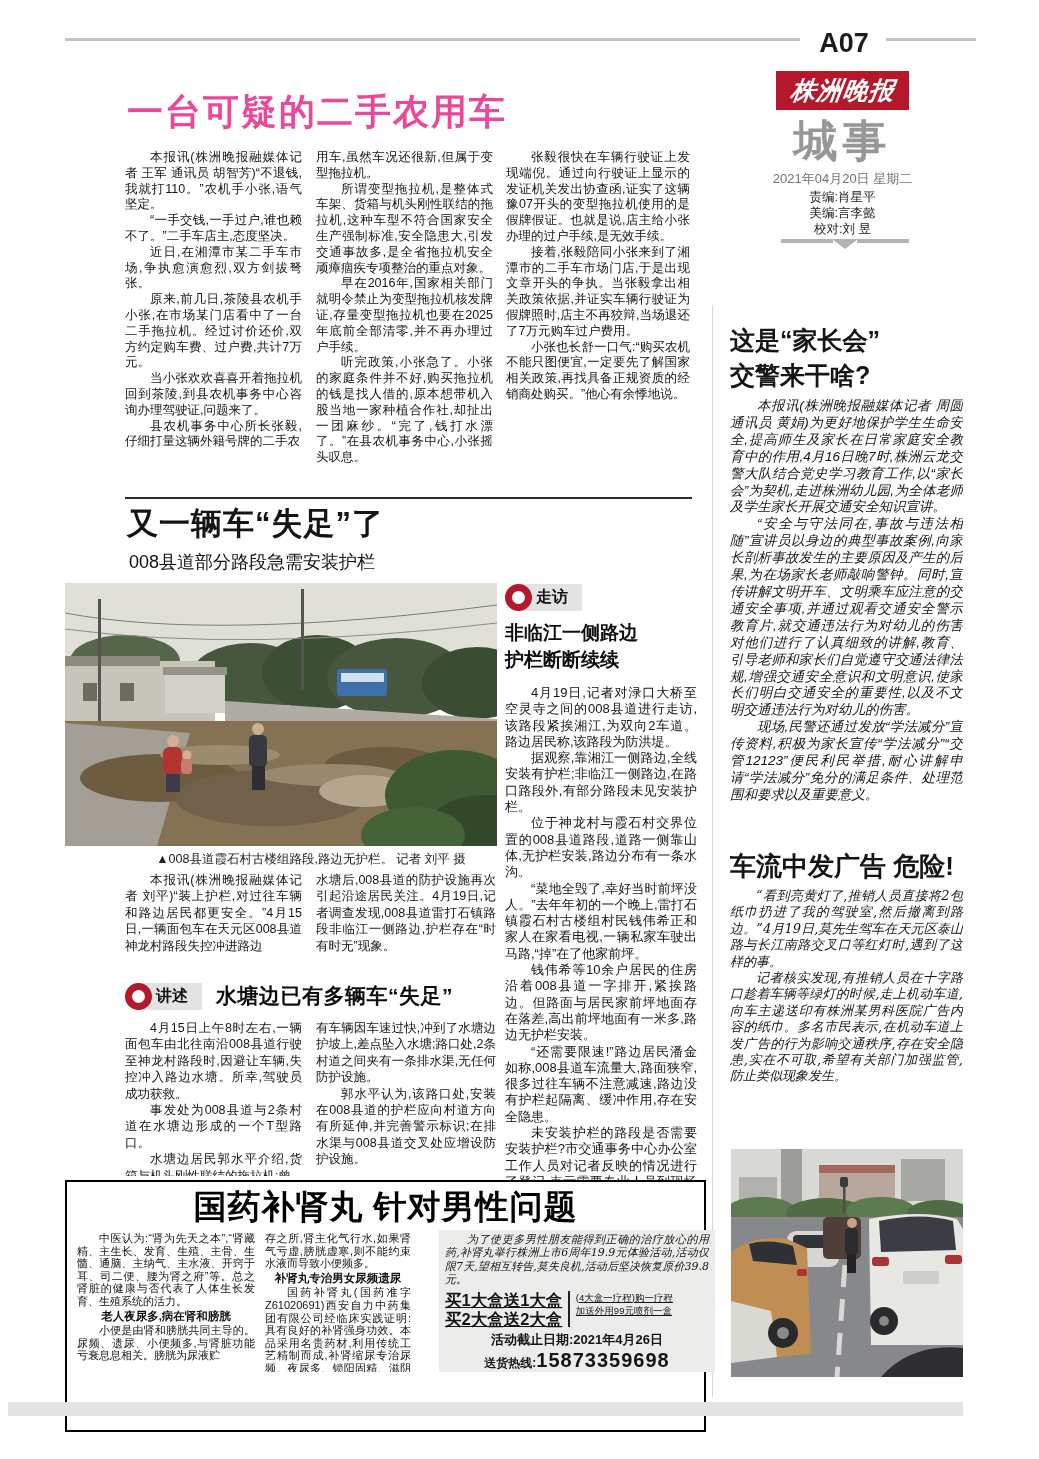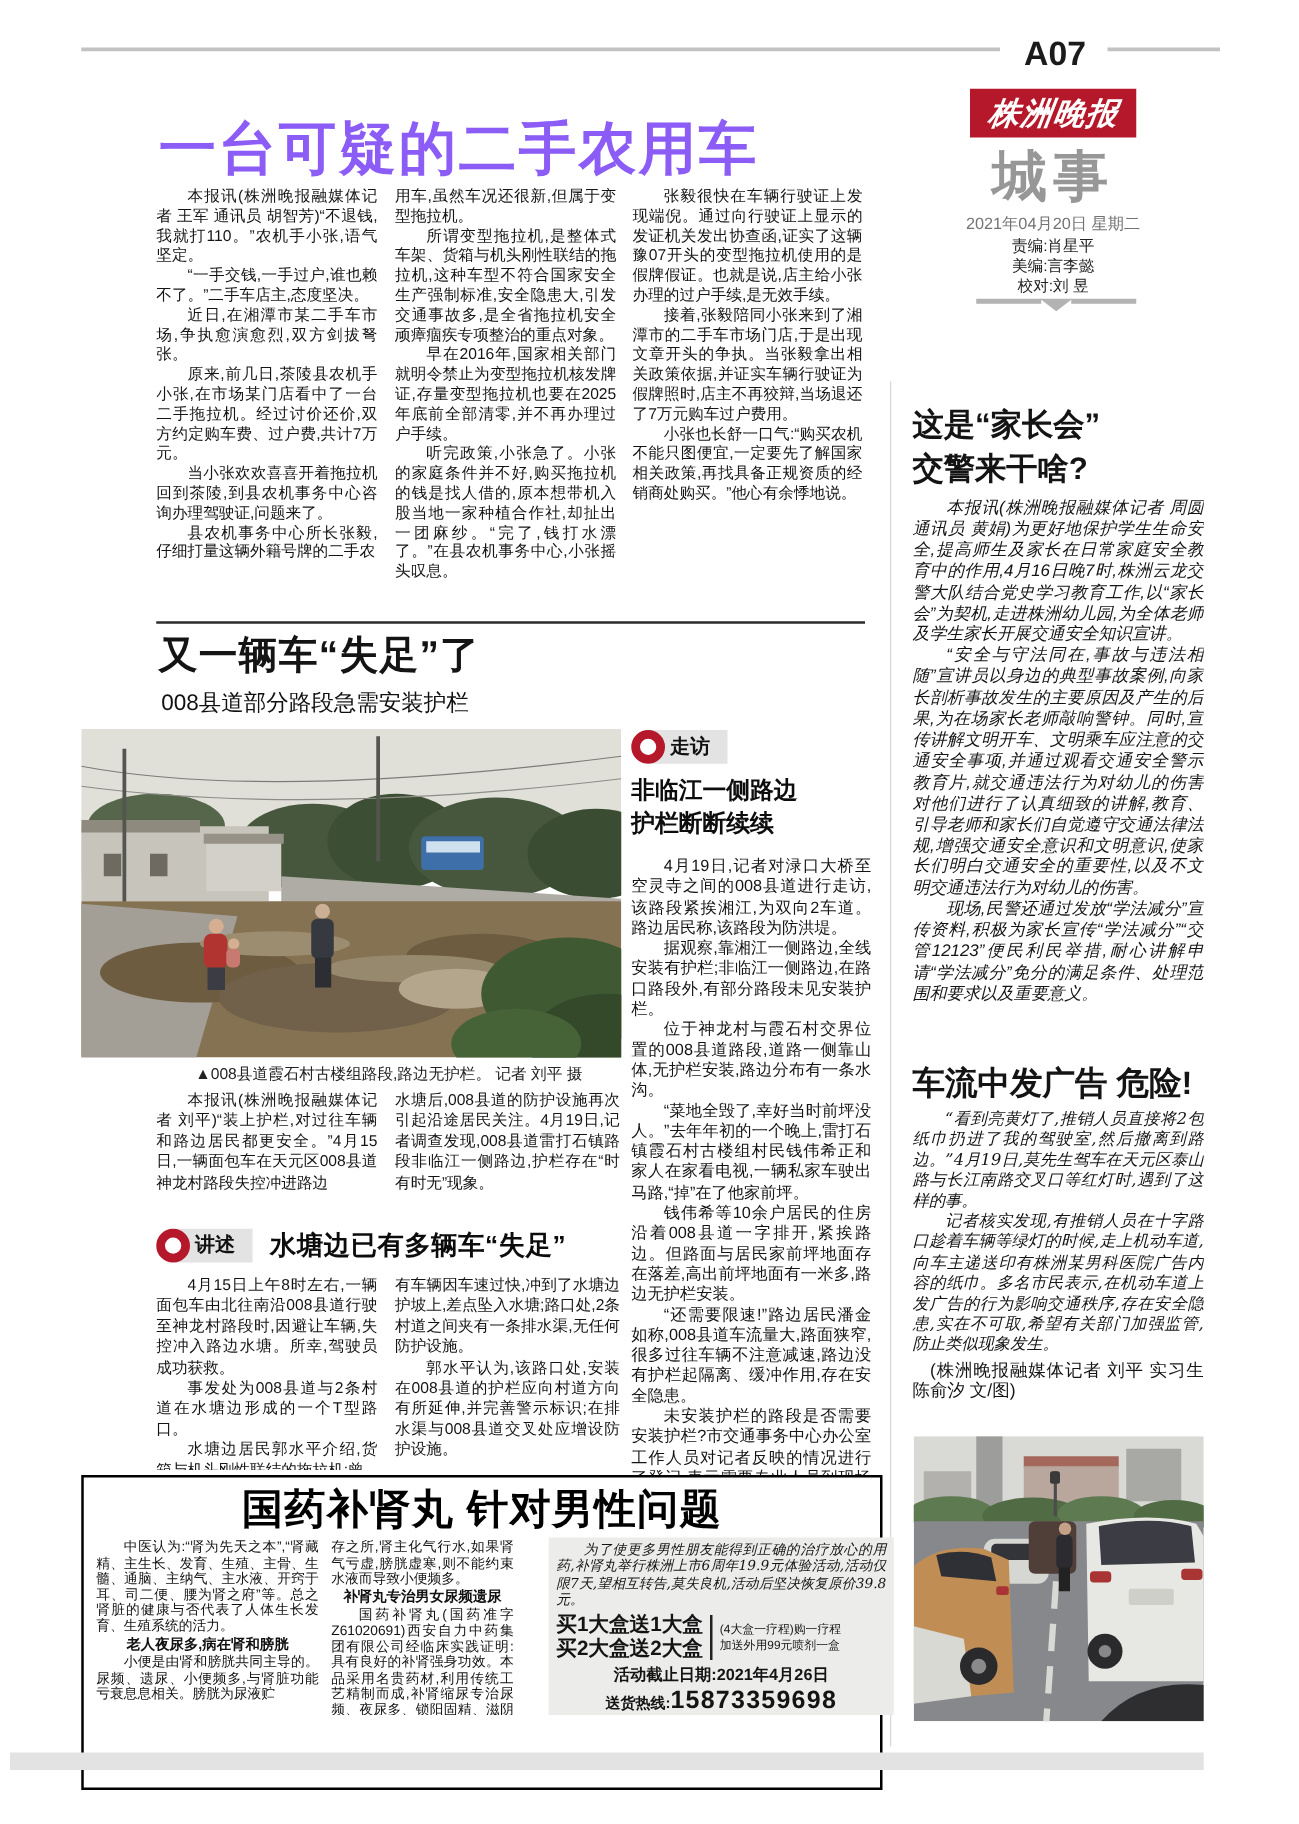--- a/index.html
+++ b/index.html
@@ -17,22 +17,22 @@
   #section-title{position:absolute;left:776px;top:112px;width:133px;text-align:center;
     font-size:44px;font-weight:900;color:#979797;letter-spacing:5px;
     font-family:"DejaVu Serif","Liberation Serif",serif;}
   #pub-date{position:absolute;left:741px;top:170px;width:203px;text-align:center;font-size:13px;color:#737373;}
   .edline{position:absolute;left:741px;width:203px;text-align:center;font-size:12.5px;color:#222;}
   #chevron{position:absolute;left:781px;top:239px;width:128px;height:12px;display:flex;align-items:flex-start;}
   #chevron .bar{height:4px;background:#b3b3b3;flex:1;}
   #chevron .tri{width:0;height:0;border-left:13px solid transparent;border-right:13px solid transparent;
     border-top:10px solid #b3b3b3;margin:0 -1px;}
   
-  #a1-headline{position:absolute;left:127px;top:88px;font-size:46px;font-weight:900;
-    letter-spacing:2px;color:#8b5cf6;}
+  #a1-headline{position:absolute;left:127px;top:88px;font-size:36px;font-weight:900;
+    letter-spacing:2px;color:#ec4899;}
   .bodycol{position:absolute;overflow:hidden;text-align:justify;}
   .bodycol p{margin:0;text-indent:2em;}
   .bodycol p.noindent{text-indent:0;}
   .a1col{top:150px;height:344px;width:177px;font-size:12.5px;line-height:15.8px;}
   #a1c1{left:125px;} #a1c2{left:316px;} #a1c3{left:506px;width:184px;}
   #a1-divider{position:absolute;left:125px;top:497px;width:567px;height:2px;background:#2b2b2b;}
   
   #a2-headline{position:absolute;left:127px;top:503px;font-size:31px;font-weight:900;letter-spacing:1px;}
   #a2-subhead{position:absolute;left:129px;top:550px;font-size:18px;color:#111;}
   #photo1{position:absolute;left:65px;top:583px;width:432px;height:263px;}
@@ -77,21 +77,21 @@
   .adcol p{margin:0;text-indent:2em;}
   .adcol p.noindent{text-indent:0;}
   .adcol p.subhead{text-indent:0;text-align:center;font-weight:700;font-size:11.5px;margin:2px 0;}
   #ad-c1{left:10px;width:178px;} #ad-c2{left:198px;width:146px;}
   #ad-gray{position:absolute;left:372px;top:48px;width:276px;height:142px;background:#ececea;
     padding:3px 6px;box-sizing:border-box;display:flex;flex-direction:column;}
   #ad-gray .intro{font-size:11px;line-height:13.4px;text-align:justify;text-indent:2em;
     font-family:"DejaVu Serif","Liberation Serif",serif;font-style:italic;}
   #ad-gray .price{font-size:11px;font-weight:700;white-space:nowrap;overflow:hidden;
     letter-spacing:-0.3px;margin-top:2px;}
-  #offers{display:flex;align-items:center;margin-top:2px;}
+  #offers{display:flex;margin-top:2px;text-decoration:underline;}
   #offers .big{font-size:16.5px;font-weight:900;line-height:19px;white-space:nowrap;}
   #offers .vline{width:1.5px;height:36px;background:#222;margin:0 6px;}
   #offers .notes{font-size:9.5px;line-height:13px;white-space:nowrap;}
   #ad-gray .deadline{font-size:13px;font-weight:600;text-align:center;margin-top:2px;}
   #ad-gray .hotrow{text-align:center;margin-top:0;}
   #ad-gray .hotlabel{font-size:12px;font-weight:600;}
   #ad-gray .hotnum{font-size:20px;font-weight:900;letter-spacing:1px;}
   #ad-gray .fine{font-size:8.5px;color:#333;white-space:nowrap;overflow:hidden;letter-spacing:-0.3px;}
   #bottom-bar{position:absolute;left:8px;top:1402px;width:955px;height:14px;background:#e3e3e3;}
 </style>
@@ -234,21 +234,20 @@
 <div id="a3-body">
   <p>本报讯(株洲晚报融媒体记者 周圆 通讯员 黄娟)为更好地保护学生生命安全,提高师生及家长在日常家庭安全教育中的作用,4月16日晚7时,株洲云龙交警大队结合党史学习教育工作,以“家长会”为契机,走进株洲幼儿园,为全体老师及学生家长开展交通安全知识宣讲。</p>
   <p>“安全与守法同在,事故与违法相随”宣讲员以身边的典型事故案例,向家长剖析事故发生的主要原因及产生的后果,为在场家长老师敲响警钟。同时,宣传讲解文明开车、文明乘车应注意的交通安全事项,并通过观看交通安全警示教育片,就交通违法行为对幼儿的伤害对他们进行了认真细致的讲解,教育、引导老师和家长们自觉遵守交通法律法规,增强交通安全意识和文明意识,使家长们明白交通安全的重要性,以及不文明交通违法行为对幼儿的伤害。</p>
   <p>现场,民警还通过发放“学法减分”宣传资料,积极为家长宣传“学法减分”“交管12123”便民利民举措,耐心讲解申请“学法减分”免分的满足条件、处理范围和要求以及重要意义。</p>
 </div>
 
 <div id="a4-headline">车流中发广告 危险!</div>
 <div id="a4-body">
   <p>“看到亮黄灯了,推销人员直接将2包纸巾扔进了我的驾驶室,然后撤离到路边。”4月19日,莫先生驾车在天元区泰山路与长江南路交叉口等红灯时,遇到了这样的事。</p>
   <p>记者核实发现,有推销人员在十字路口趁着车辆等绿灯的时候,走上机动车道,向车主递送印有株洲某男科医院广告内容的纸巾。多名市民表示,在机动车道上发广告的行为影响交通秩序,存在安全隐患,实在不可取,希望有关部门加强监管,防止类似现象发生。</p>
-  <p class="byline">(株洲晚报融媒体记者 刘平 实习生 陈俞汐 文/图)</p>
 </div>
 
 <svg id="photo2" viewBox="0 0 232 228" xmlns="http://www.w3.org/2000/svg">
   <rect width="232" height="70" fill="#d9d9d6"></rect>
   <rect x="50" y="0" width="21" height="58" fill="#9d9d9b"></rect>
   <rect x="8" y="28" width="38" height="30" fill="#b3b1ad"></rect>
   <rect x="88" y="16" width="76" height="9" fill="#a5685c"></rect>
   <rect x="88" y="24" width="76" height="30" fill="#b9a79e"></rect>
   <rect x="170" y="10" width="44" height="42" fill="#a8a8a4"></rect>
   <ellipse cx="30" cy="62" rx="35" ry="14" fill="#5d7a50"></ellipse>

